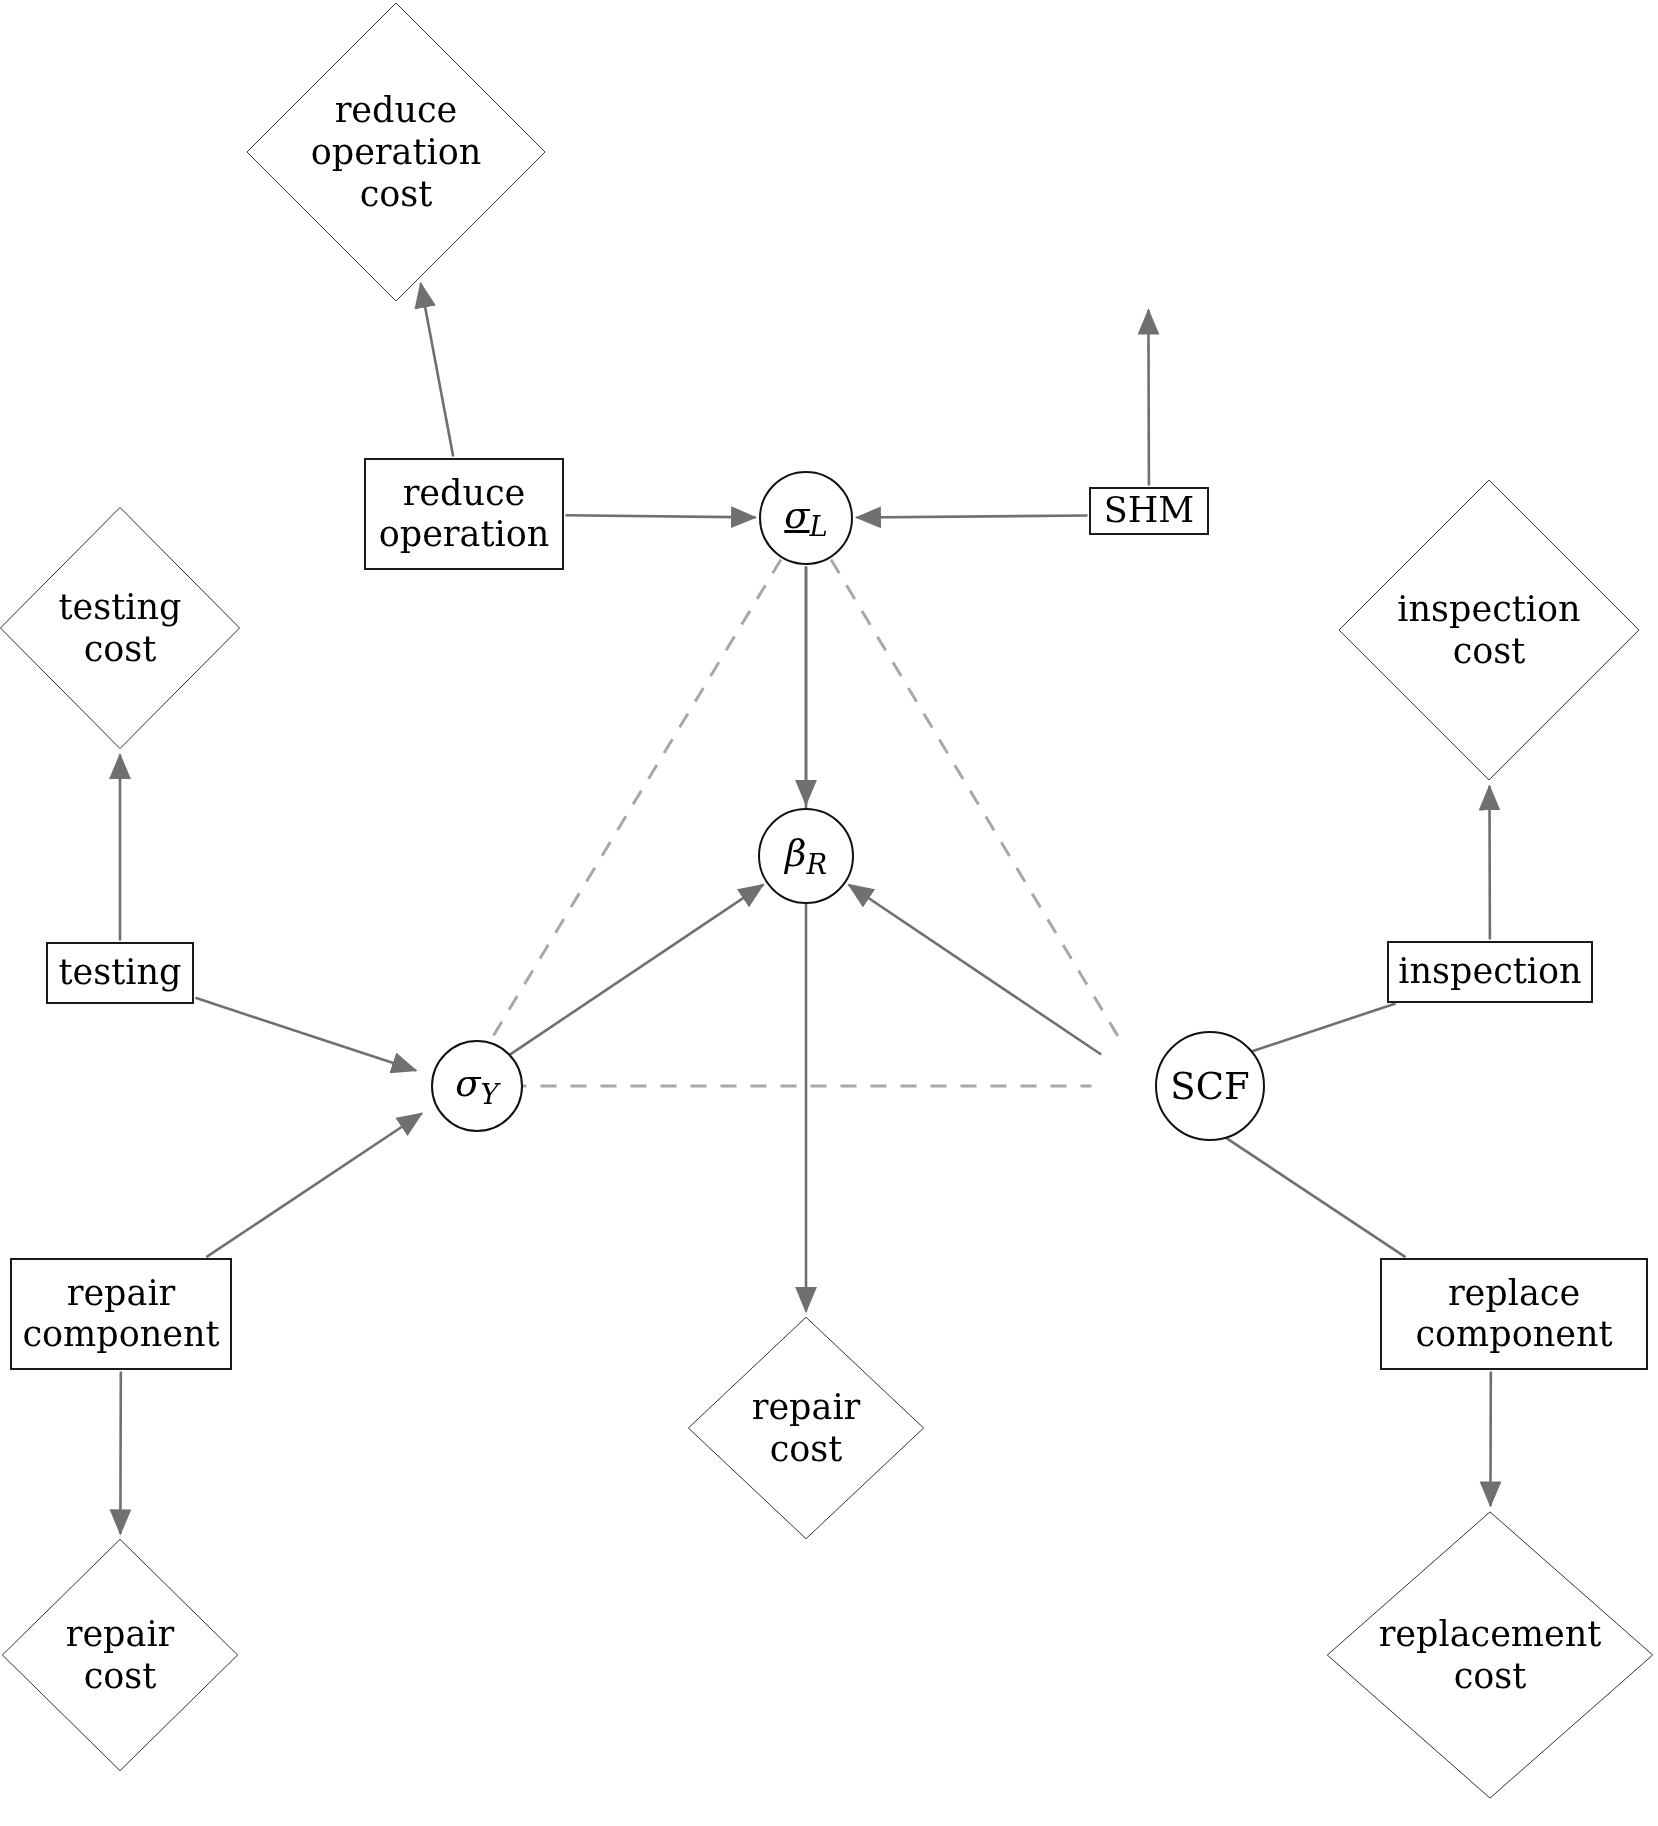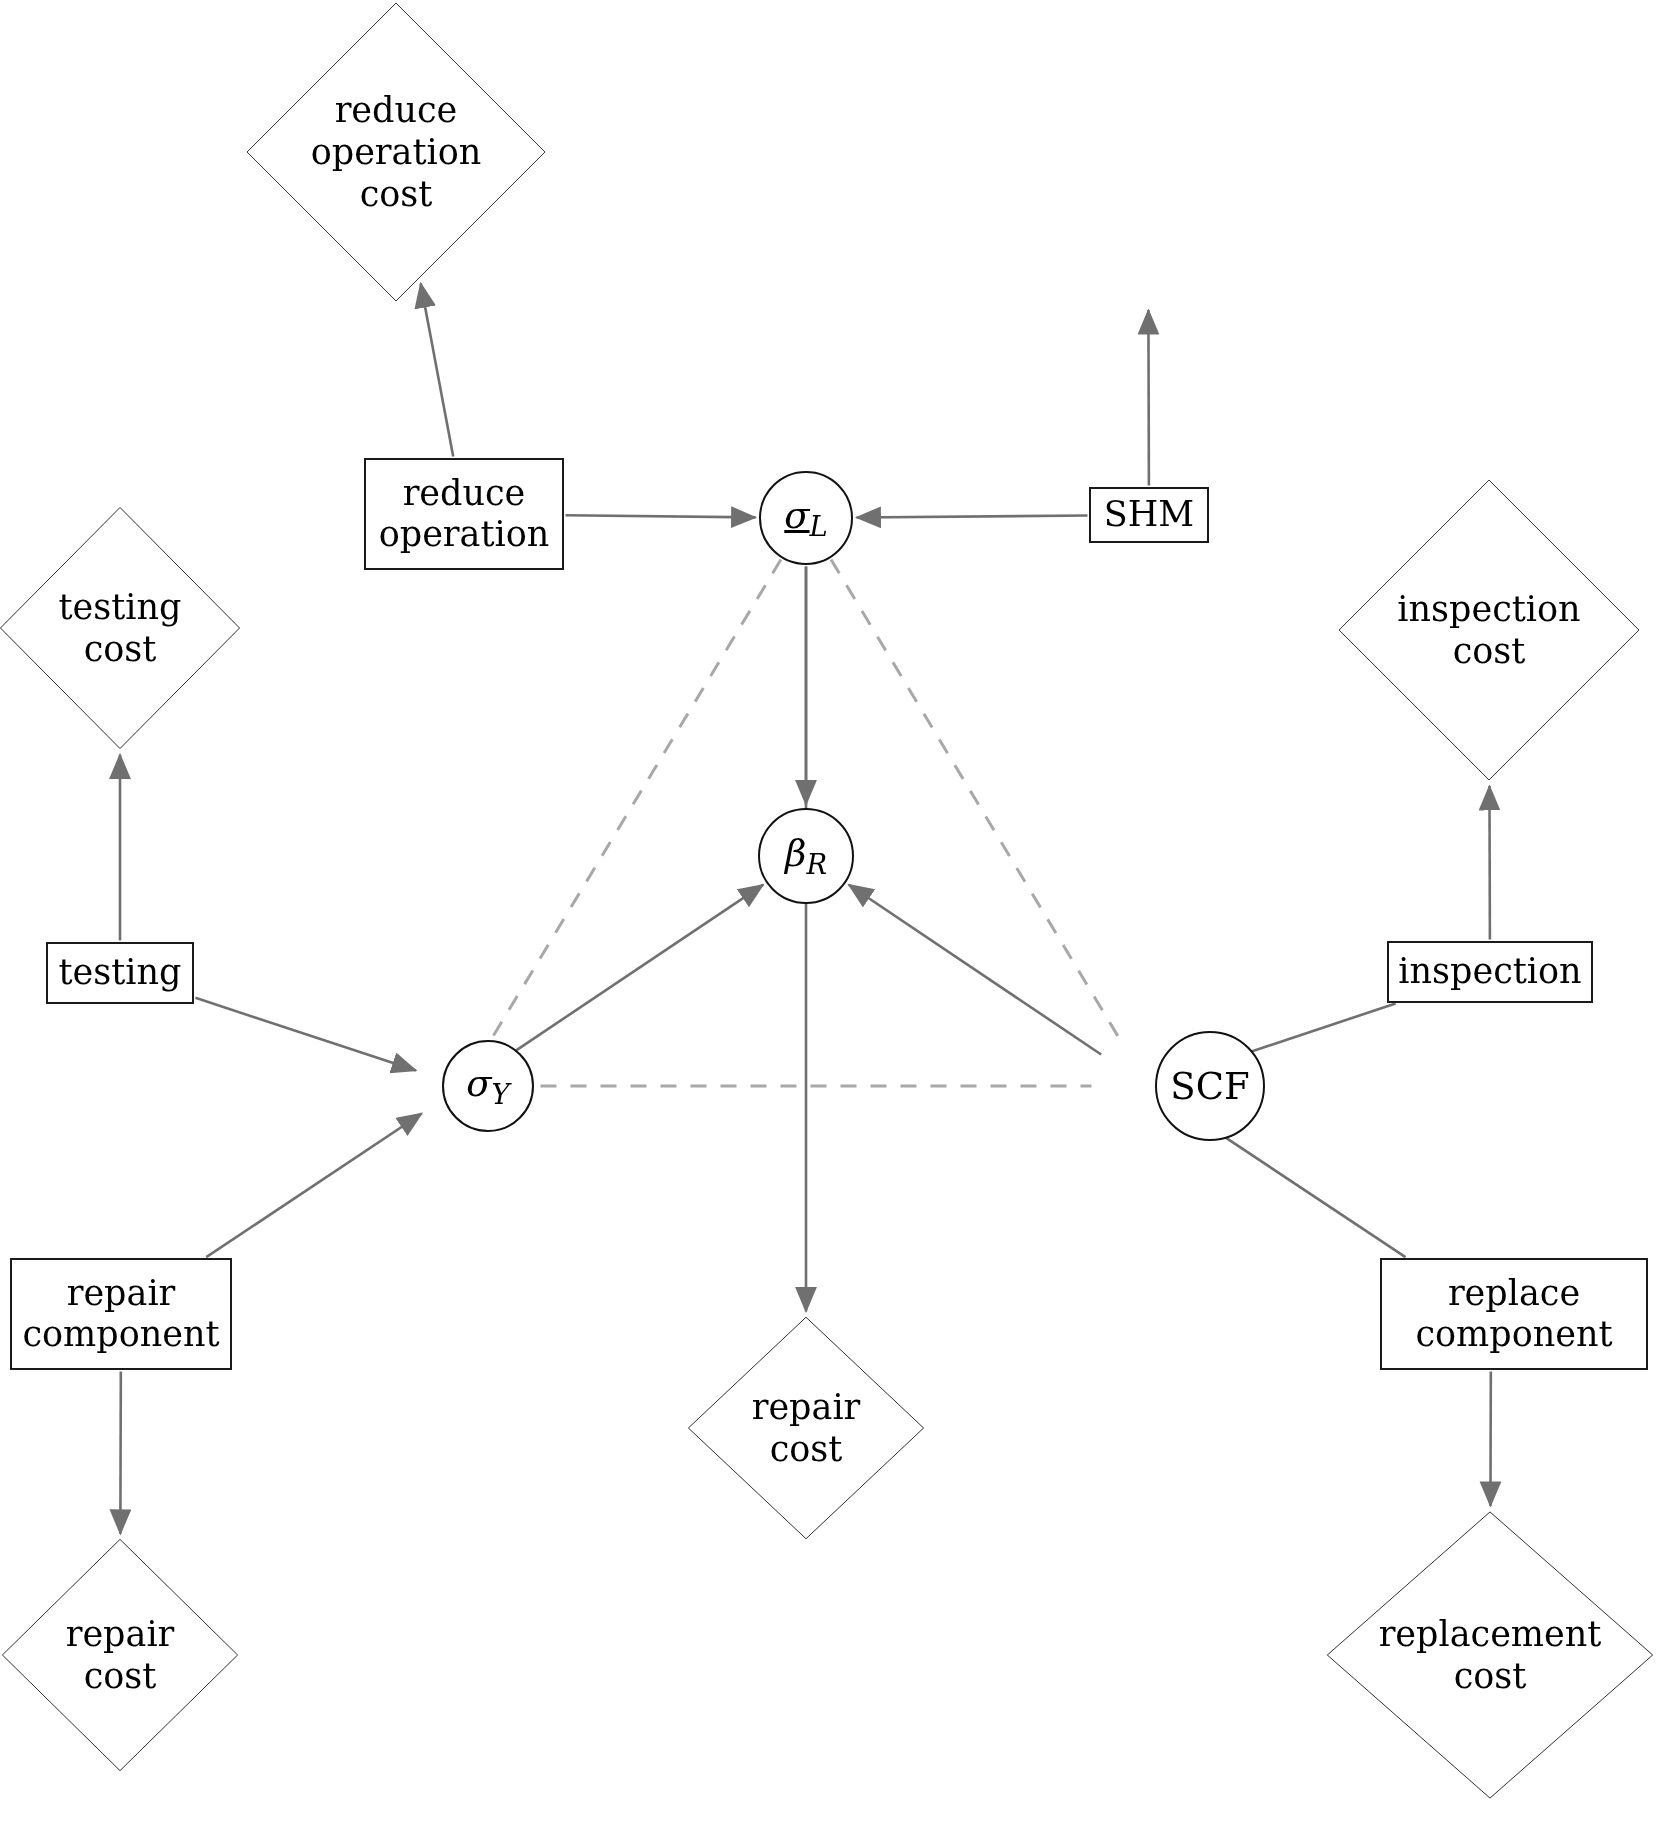--- a/index.html
+++ b/index.html
@@ -59,32 +59,32 @@
         <line x1="1490.83" y1="1371.50" x2="1490.44" y2="1505.88" stroke="#707070" stroke-width="2.6" marker-end="url(#ah)"></line>
       </g>
   </svg>
 
   <div class="node circle" style="left: 759px; top: 471px; width: 94px; height: 94px; text-decoration: underline;">
     <span class="lbl">σ<sub>L</sub></span>
   </div>
   <div class="node circle" style="left: 758px; top: 808px; width: 96px; height: 96px; text-align: right;">
     <span class="lbl">β<sub>R</sub></span>
   </div>
-  <div class="node circle" style="left: 442px; top: 1040px; width: 92px; height: 92px;">
+  <div class="node circle" style="left: 431px; top: 1040px; width: 92px; height: 92px;">
     <span class="lbl">σ<sub>Y</sub></span>
   </div>
   <div class="node circle" style="left: 1155px; top: 1031px; width: 110px; height: 110px;">
     <span class="lbl up">SCF</span>
   </div>
 
   <div class="node rect" style="left: 364px; top: 458px; width: 200px; height: 112px;">
     <span class="lbl">reduce
 operation</span>
   </div>
-  <div class="node rect" style="left: 1089px; top: 487px; width: 120px; height: 56px;">
+  <div class="node rect" style="left: 1089px; top: 487px; width: 120px; height: 48px;">
     <span class="lbl">SHM</span>
   </div>
   <div class="node rect" style="left: 46px; top: 942px; width: 148px; height: 62px;">
     <span class="lbl">testing</span>
   </div>
   <div class="node rect" style="left: 1387px; top: 941px; width: 206px; height: 62px;">
     <span class="lbl">inspection</span>
   </div>
   <div class="node rect" style="left: 10px; top: 1258px; width: 222px; height: 112px;">
     <span class="lbl">repair

